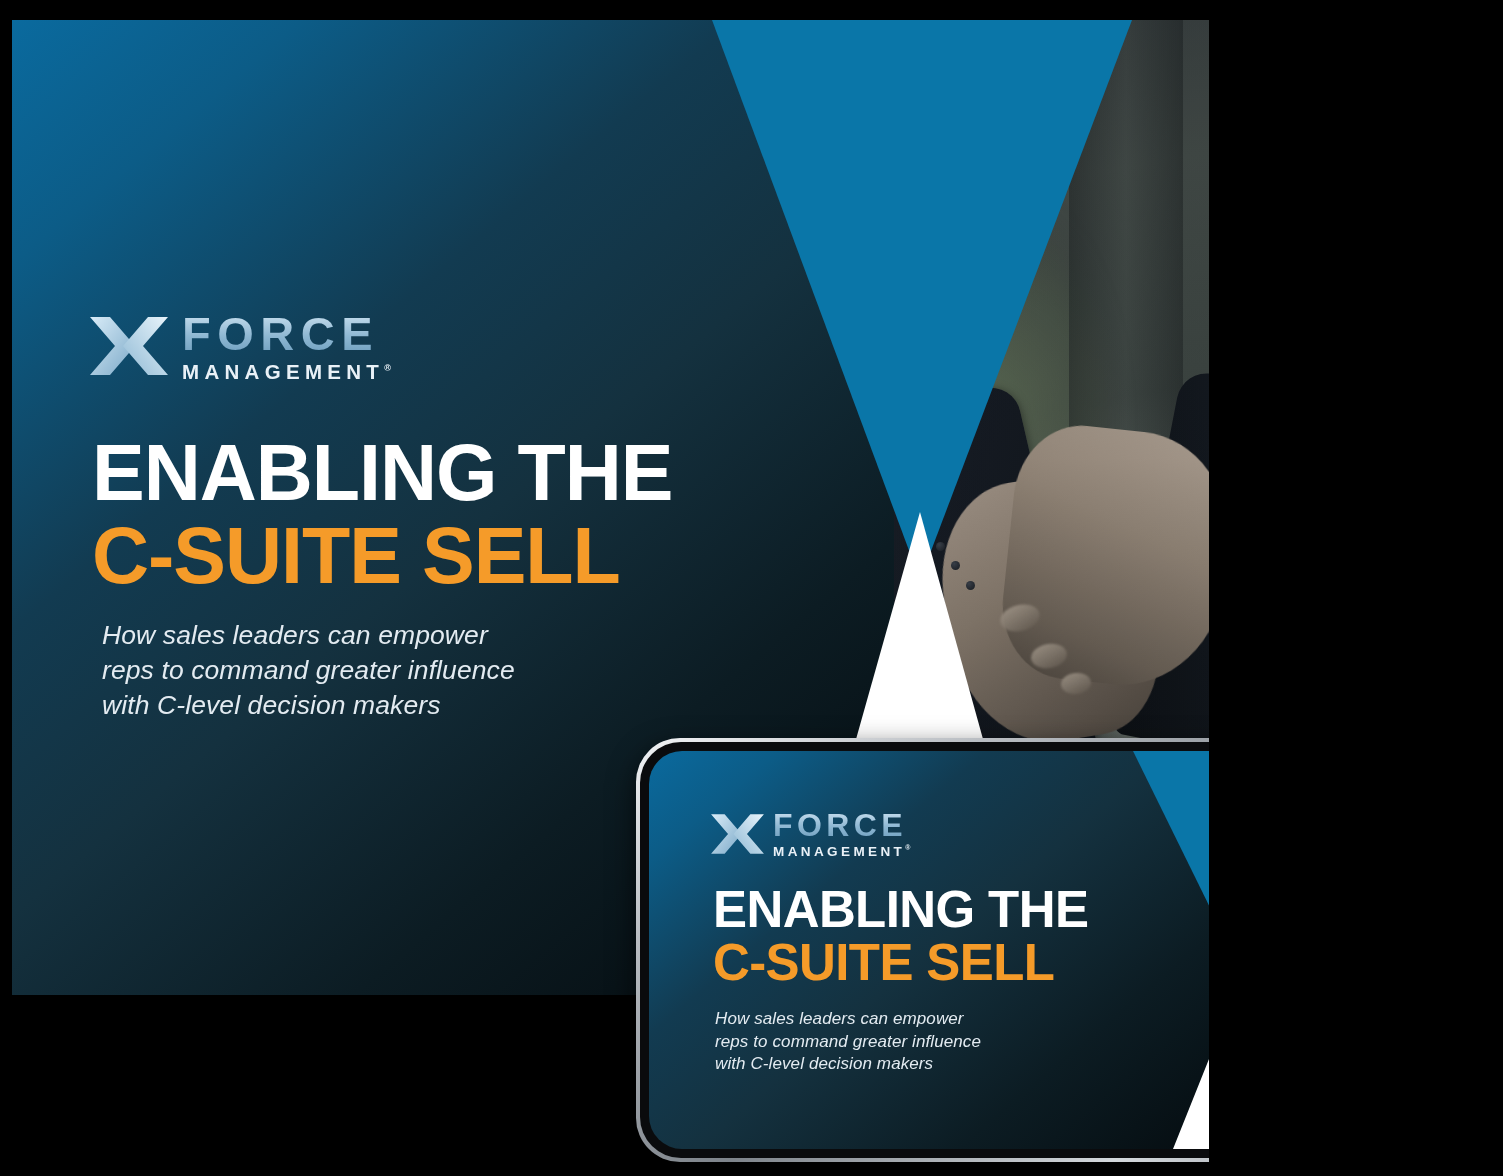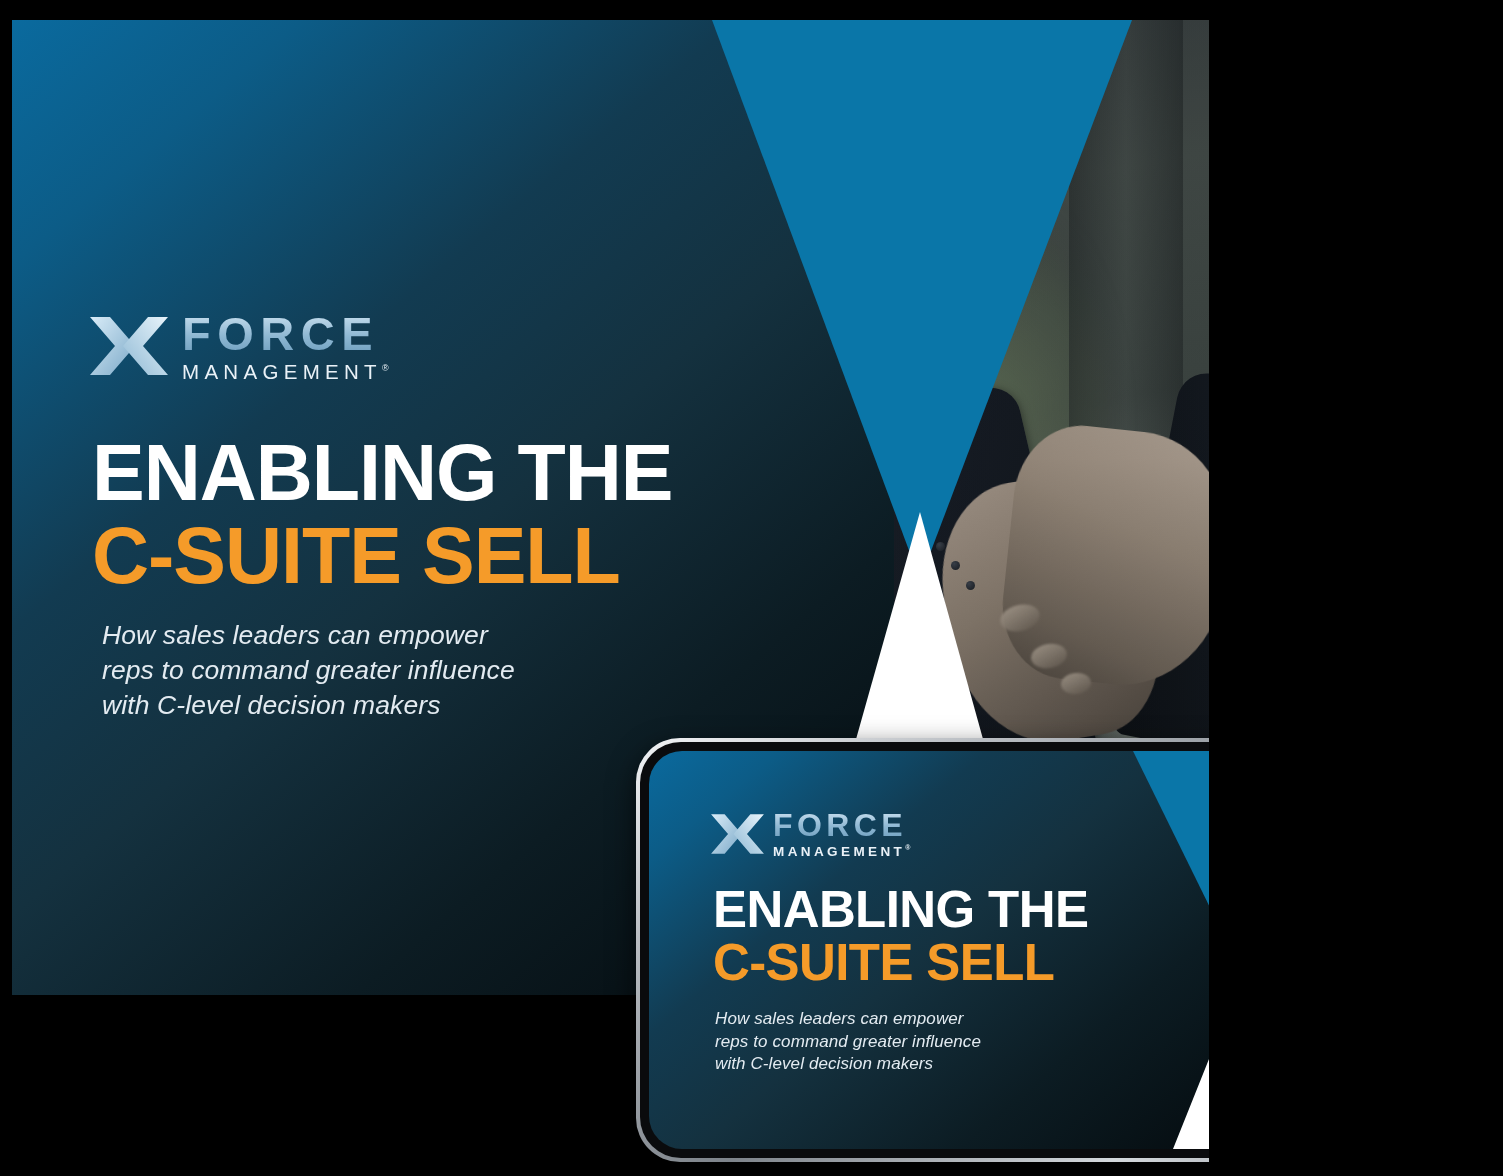--- a/index.html
+++ b/index.html
@@ -60,21 +60,21 @@
   .tri-white{position:absolute;top:0;left:0;width:100%;height:100%;pointer-events:none;}
 
   
   .cv-logo{position:absolute;left:78px;top:290px;display:flex;align-items:center;gap:14px;}
   .xmark{position:relative;width:78px;height:62px;}
   .xmark svg{display:block;}
   .wordmark{display:flex;flex-direction:column;line-height:1;}
   .wm-force{font-size:47px;font-weight:700;letter-spacing:6.5px;
     background:linear-gradient(180deg,#cfe4f2 0%,#8fb8d3 55%,#6c9dbd 100%);
     -webkit-background-clip:text;background-clip:text;color:transparent;}
-  .wm-mgmt{font-size:20.5px;font-weight:400;letter-spacing:5.3px;color:#e9f1f7;margin-top:5px;}
+  .wm-mgmt{font-size:20.5px;font-weight:700;letter-spacing:5.3px;color:#e9f1f7;margin-top:5px;}
   .wm-mgmt sup{font-size:9px;vertical-align:super;}
 
   .cv-title{position:absolute;left:80px;top:415px;}
   .t-l1{font-size:79px;font-weight:700;letter-spacing:-1px;color:#ffffff;line-height:.97;}
   .t-l2{font-size:79px;font-weight:700;letter-spacing:-1px;color:#f59b29;line-height:1.02;margin-top:4px;}
   .cv-sub{position:absolute;left:90px;top:598px;font-size:26.5px;line-height:1.33;
     font-style:italic;color:#e3ebf1;font-weight:400;letter-spacing:.1px;}
 
   
   .phone{position:absolute;left:636px;top:731px;width:856px;height:424px;border-radius:44px;

